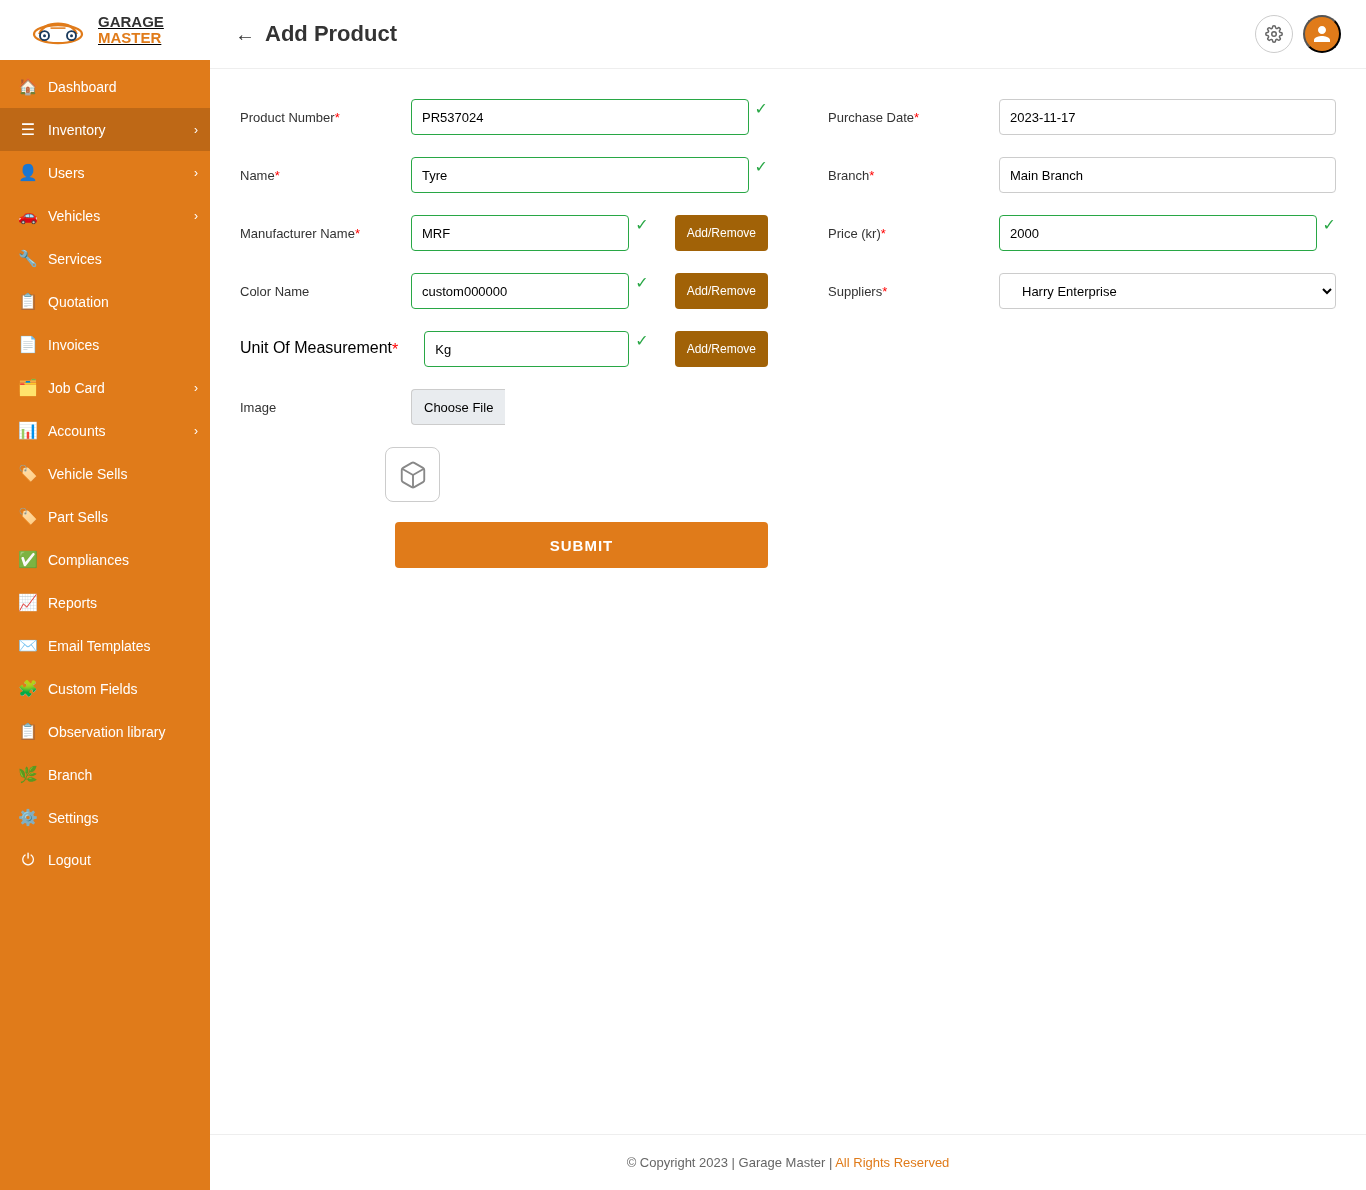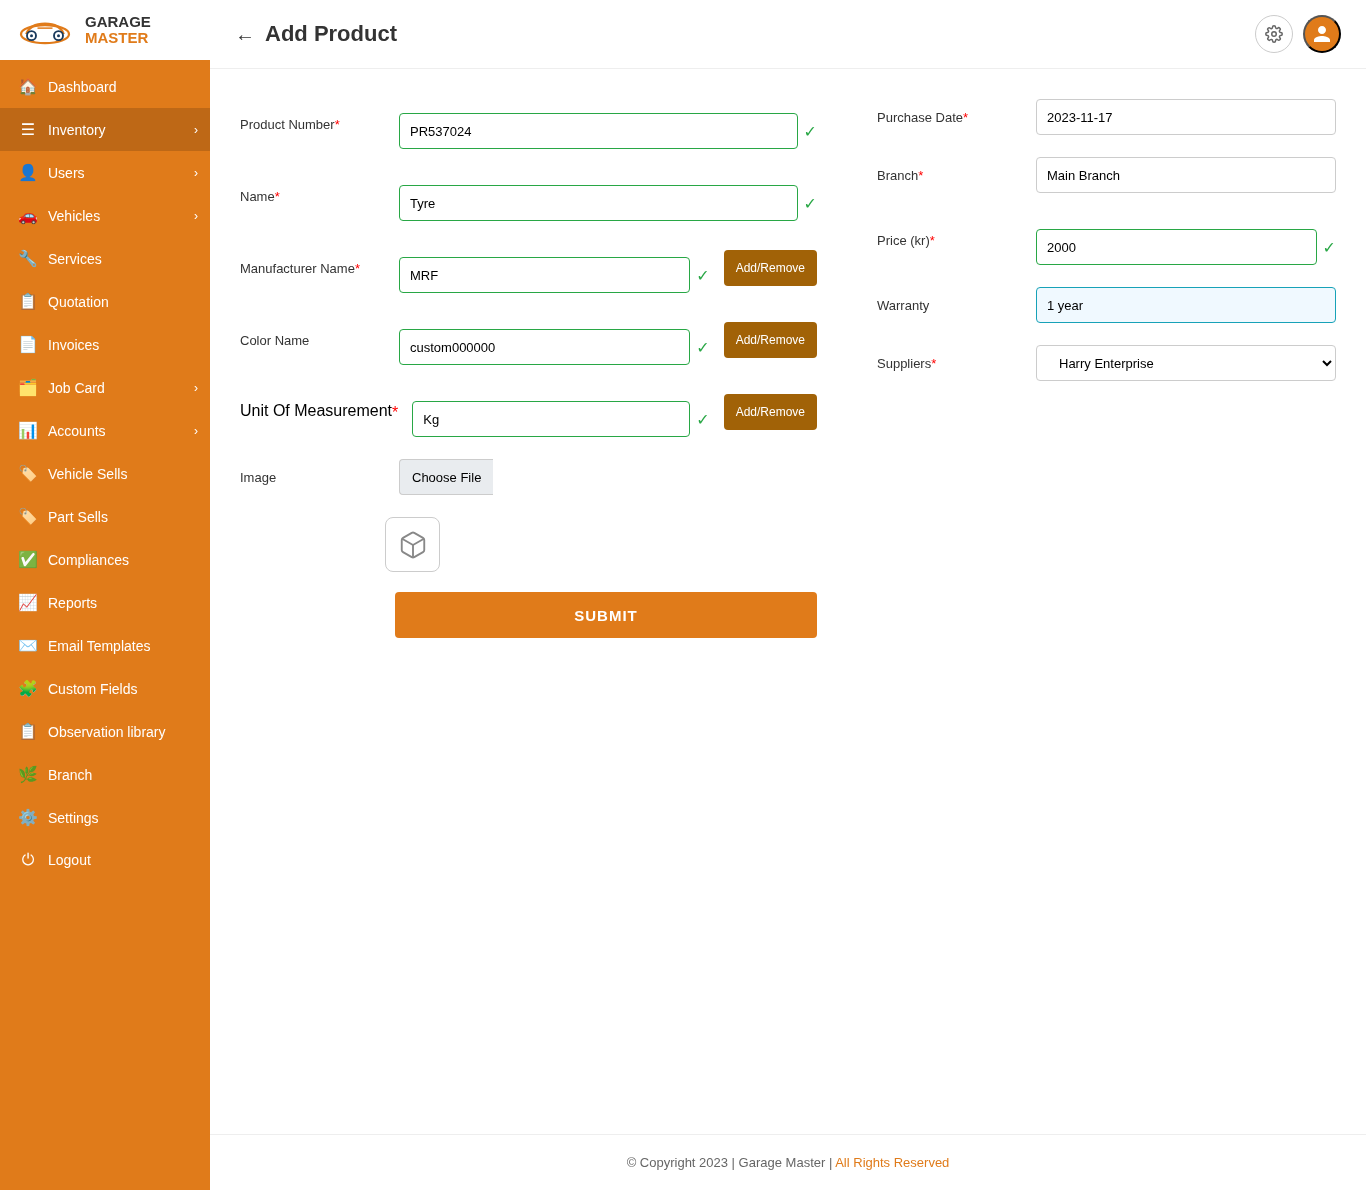--- a/index.html
+++ b/index.html
@@ -9,25 +9,26 @@
     .sidebar {
       width: 210px;
       min-width: 210px;
       background: #e07b1a;
       display: flex;
       flex-direction: column;
       min-height: 1190px;
     }
     .sidebar-logo {
       background: white;
-      padding: 10px 15px;
+      padding: 10px 28px;
       display: flex;
       align-items: center;
       gap: 10px;
       height: 60px;
+      text-decoration: underline;
     }
     .logo-icon {
       width: 60px;
       height: 38px;
     }
     .logo-text { display: flex; flex-direction: column; line-height: 1.1; }
     .logo-text .garage { font-weight: bold; font-size: 15px; color: #333; }
     .logo-text .master { font-weight: bold; font-size: 15px; color: #e07b1a; }
 
     .sidebar-nav { flex: 1; padding-top: 5px; }
@@ -112,21 +113,21 @@
     .form-grid {
       display: grid;
       grid-template-columns: 1fr 1fr;
       gap: 0 60px;
     }
 
     .form-row {
       display: flex;
       align-items: center;
       margin-bottom: 22px;
-      gap: 14px;
+      gap: 26px;
     }
 
     .form-label {
       font-size: 13px;
       color: #333;
       min-width: 145px;
       flex-shrink: 0;
     }
 
     .required { color: red; }
@@ -152,24 +153,23 @@
       border-radius: 4px;
       padding: 7px 12px;
       font-size: 12px;
       cursor: pointer;
       white-space: nowrap;
       height: 36px;
     }
 
     .input-with-check {
       display: flex;
-      align-items: center;
+      align-items: flex-start;
       flex: 1;
       gap: 6px;
-      margin-top: 14px;
     }
     .input-with-check .form-input { flex: 1; }
 
     .file-input-group {
       display: flex;
       flex: 1;
     }
     .choose-file-btn {
       background: #e9ecef;
       border: 1px solid #ccc;
@@ -205,21 +205,21 @@
 
     .submit-btn {
       background: #e07b1a;
       color: white;
       border: none;
       border-radius: 4px;
       padding: 12px 40px;
       font-size: 15px;
       font-weight: bold;
       cursor: pointer;
-      width: 422px;
+      width: 373px;
       height: 46px;
       margin-left: 155px;
       margin-top: 20px;
       letter-spacing: 1px;
     }
 
     .form-select {
       border: 1px solid #ccc;
       border-radius: 4px;
       padding: 7px 18px;
@@ -496,24 +496,20 @@
         <div class="form-row">
           <label class="form-label">
             <span>Price (kr)</span><span class="required">*</span>
           </label>
           <div class="input-with-check">
             <input type="text" class="form-input valid" value="2000" style="">
             <span class="check-icon">✓</span>
           </div>
         </div>
 
-        <div class="form-row">
-          <label class="form-label">Warranty</label>
-          <input type="text" class="form-input highlighted" value="1 year" style="">
-        </div>
 
         <div class="form-row">
           <label class="form-label">
             <span>Suppliers</span><span class="required">*</span>
           </label>
           <select class="form-select"><option value="Harry Enterprise">Harry Enterprise</option></select>
         </div>
       </div>
     </div>
   </div>

